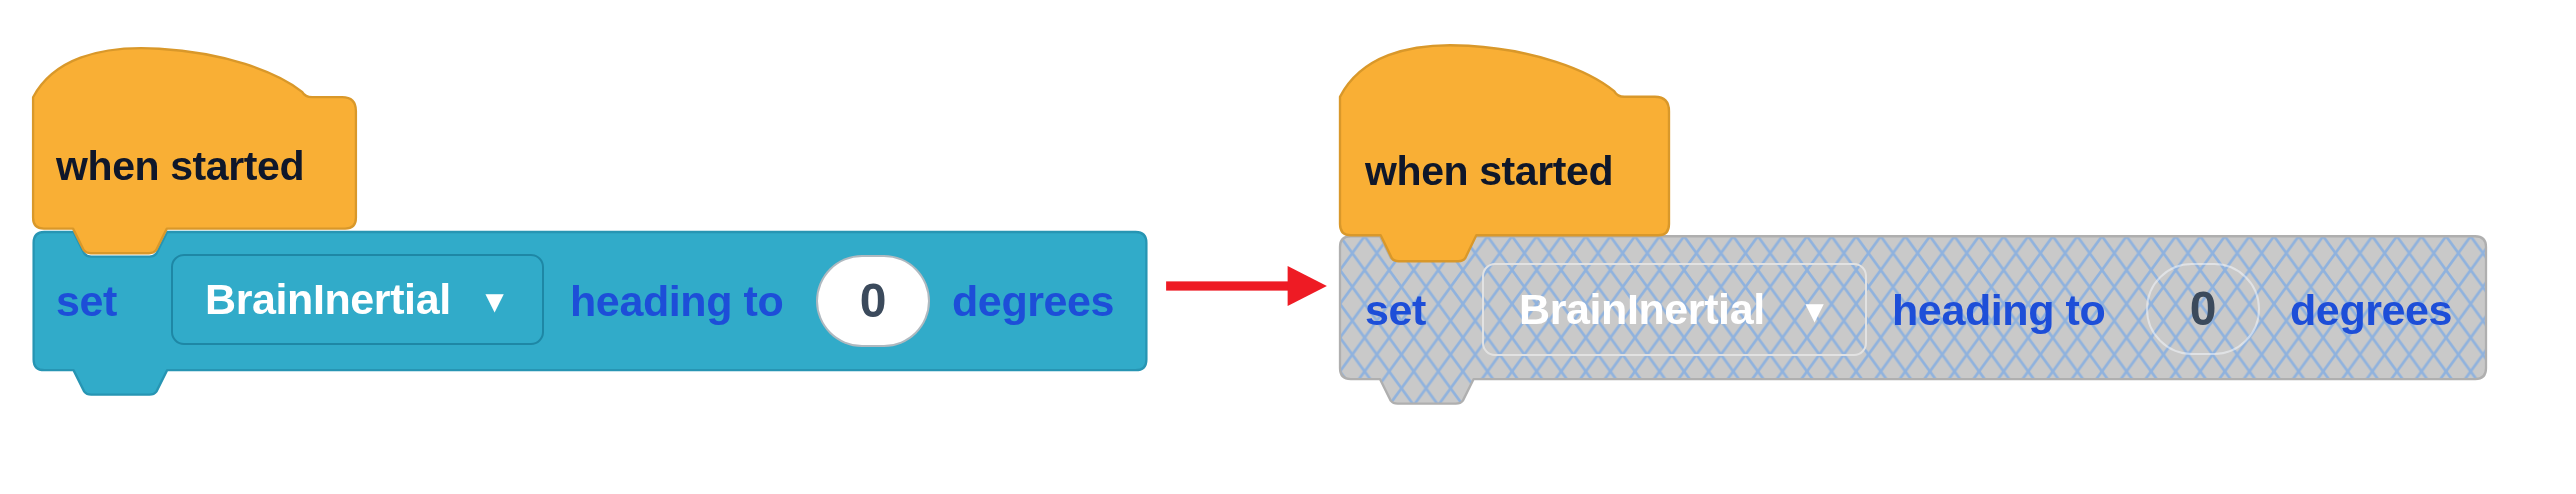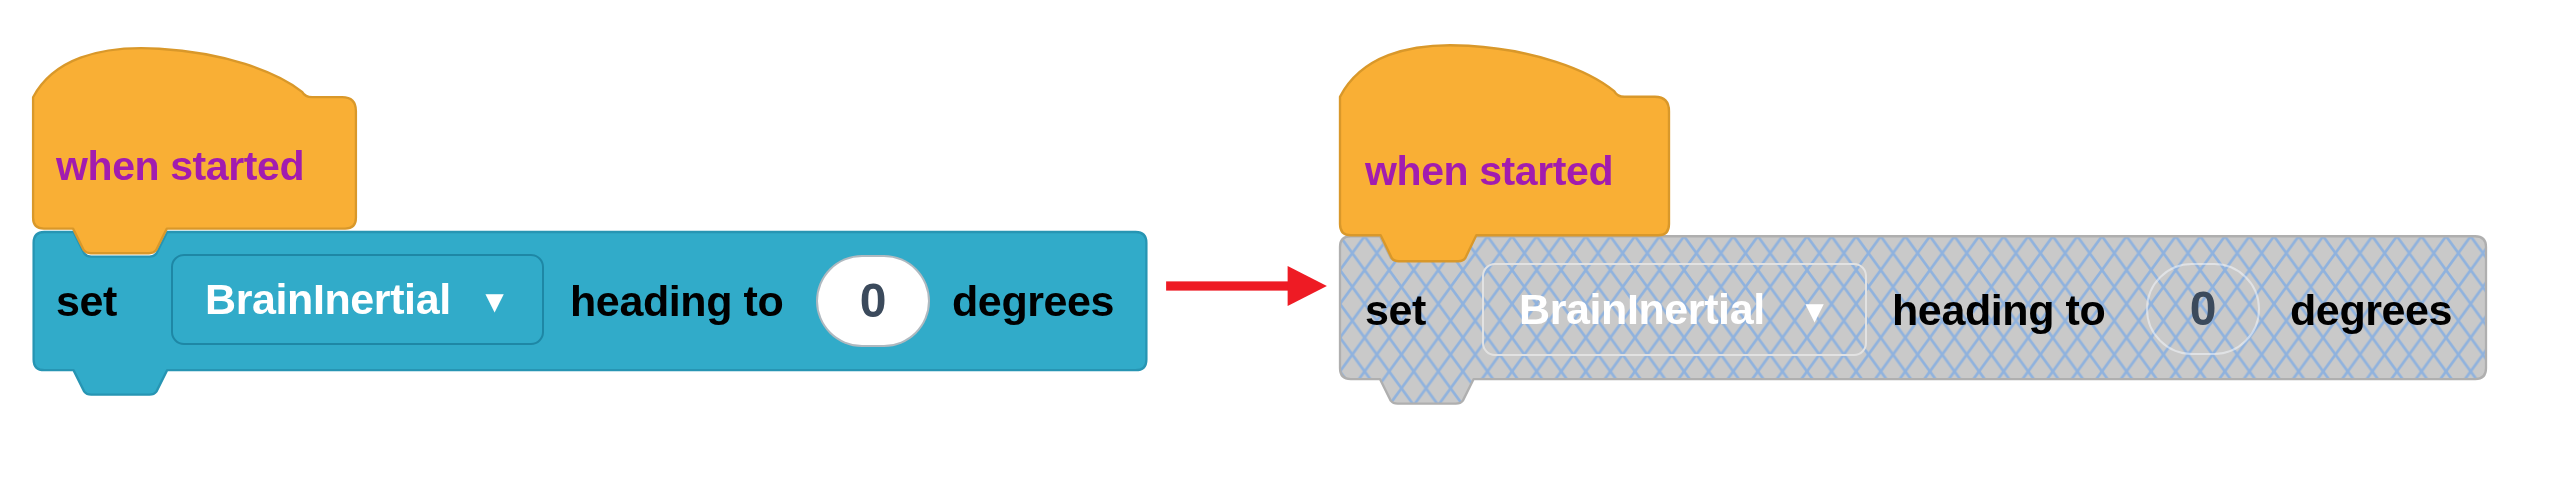--- a/index.html
+++ b/index.html
@@ -3,26 +3,26 @@
 <meta charset="utf-8">
 <style>
   html,body{margin:0;padding:0;background:#ffffff;}
   .stage{
     position:relative;width:2576px;height:495px;background:#ffffff;overflow:hidden;
     font-family:"Liberation Sans","DejaVu Sans",sans-serif;
   }
   .abs{position:absolute;overflow:visible;}
   .blk-label{
     position:absolute;transform:translateY(-50%);
-    color:#000000;font-weight:700;font-size:43px;letter-spacing:-0.4px;
+    color:#1d4ed8;font-weight:700;font-size:43px;letter-spacing:-0.4px;
     white-space:nowrap;line-height:1;
   }
   .hat-label{
     position:absolute;transform:translateY(-50%);
-    color:#a21caf;font-weight:700;font-size:41px;letter-spacing:-0.4px;
+    color:#0f172a;font-weight:700;font-size:41px;letter-spacing:-0.4px;
     white-space:nowrap;line-height:1;
   }
   .dropdown{
     position:absolute;box-sizing:border-box;
     display:flex;align-items:center;justify-content:space-between;
     border:2.3px solid #1E87A5;border-radius:13px;
     padding:0 32px 0 32px;
   }
   .dropdown.disabled{
     border-color:rgba(228,228,228,0.95);

